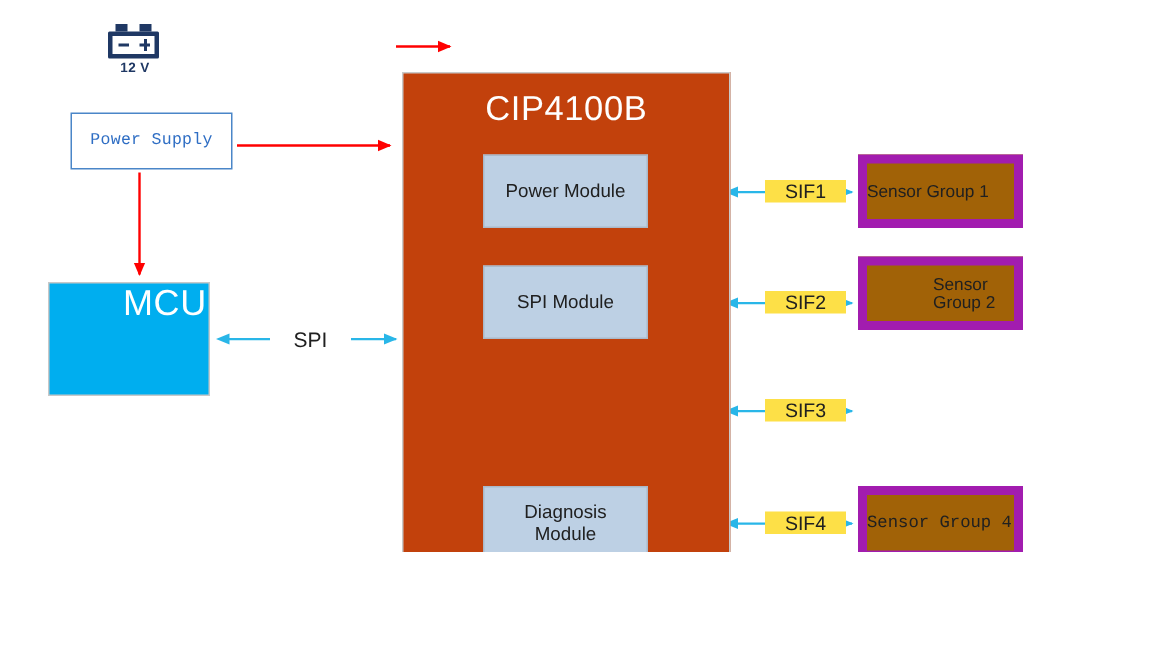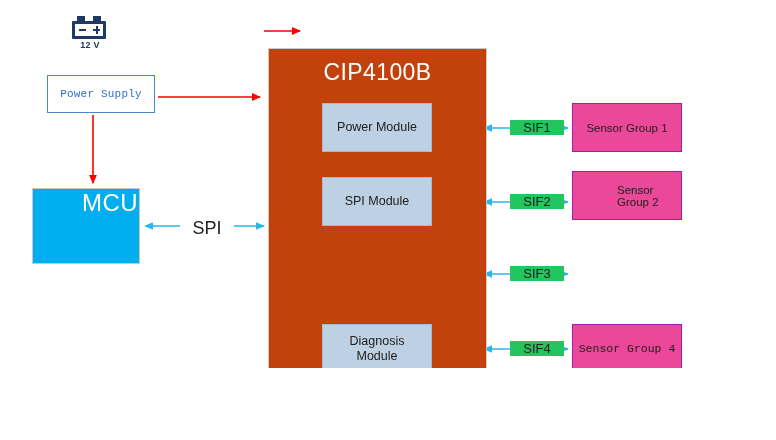--- a/index.html
+++ b/index.html
@@ -175,60 +175,60 @@
   .module.m1 { top: 128px; }
   .module.m2 { top: 200px; }
   .module.m3 { top: 275px; }
 
   
   .sensor-box {
     position: absolute;
     left: 572px;
     width: 110px;
     height: 49px;
-    background: #ec4899;
-    border: 1px solid #a21caf;
+    background: #a16207;
+    border: 6px solid #a21caf;
     box-sizing: border-box;
     display: flex;
     align-items: center;
-    justify-content: center;
+    justify-content: flex-start;
   }
   .sensor-label {
     color: #202020;
     font-size: 11.5px;
   }
   .sensor-box.s0 { top: 103px; }
   .sensor-box.s1 { top: 171px; padding-left: 44px; }
   .sensor-box.s2 { top: 249px; }
   .sensor-box.s3 { top: 324px; font-family: Liberation Mono, monospace; }
 
   
   .sif-label {
     position: absolute;
     left: 510px;
     width: 52px;
     text-align: center;
     font-size: 13px;
     color: #202020;
-    background: #22c55e;
+    background: #fde047;
     padding: 0 1px;
   }
   .sif-label.l0 { top: 120px; }
   .sif-label.l1 { top: 194px; }
   .sif-label.l2 { top: 266px; }
   .sif-label.l3 { top: 341px; }
 
   
   .spi-label {
     position: absolute;
     left: 180px;
     top: 218px;
     width: 50px;
     text-align: center;
-    font-size: 18px;
+    font-size: 14px;
     color: #202020;
     background: #ffffff;
     padding: 0 2px;
   }
 
   
   #connectors {
     position: absolute;
     left: 0;
     top: 0;

